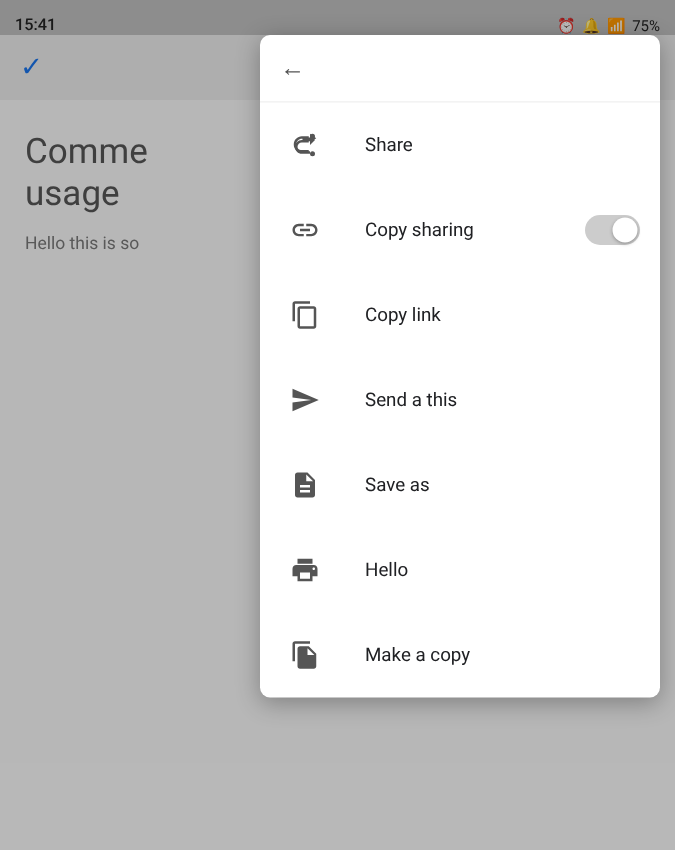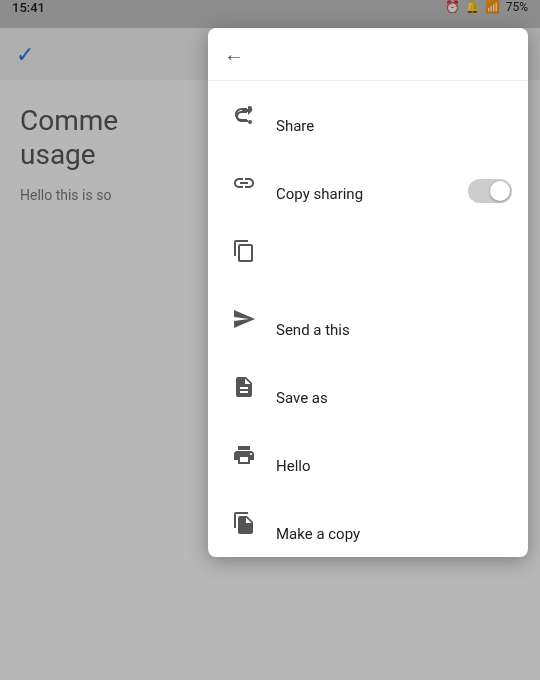--- a/index.html
+++ b/index.html
@@ -13,21 +13,21 @@
       position: relative;
     }
 
     
     .status-bar {
       position: absolute;
       top: 0; left: 0; right: 0;
       height: 28px;
       background: #bdbdbd;
       display: flex;
-      align-items: flex-start;
+      align-items: flex-end;
       justify-content: space-between;
       padding: 0 12px;
       z-index: 10;
     }
     .status-time {
       font-size: 13px;
       font-weight: 500;
       color: #222;
     }
     .status-icons {
@@ -106,24 +106,25 @@
       cursor: pointer;
     }
     .menu-title {
       font-size: 17px;
       font-weight: 500;
       color: #202124;
     }
 
     .menu-item {
       display: flex;
-      align-items: flex-end;
+      align-items: center;
       padding: 14px 16px;
       cursor: pointer;
       position: relative;
+      gap: 16px;
     }
 
     .menu-icon {
       width: 40px;
       height: 40px;
       display: flex;
       align-items: center;
       justify-content: center;
       margin-right: 12px;
       flex-shrink: 0;
@@ -218,20 +219,21 @@
       <div class="toggle-knob"></div>
     </div>
   </div>
 
   <div class="menu-item">
     <div class="menu-icon">
       <svg viewBox="0 0 24 24">
         <path d="M16 1H4c-1.1 0-2 .9-2 2v14h2V3h12V1zm3 4H8c-1.1 0-2 .9-2 2v14c0 1.1.9 2 2 2h11c1.1 0 2-.9 2-2V7c0-1.1-.9-2-2-2zm0 16H8V7h11v14z"></path>
       </svg>
     </div>
+    <span class="menu-label">Copy link</span>
   </div>
 
   <div class="menu-item">
     <div class="menu-icon">
       <svg viewBox="0 0 24 24">
         <path d="M2.01 21L23 12 2.01 3 2 10l15 2-15 2z"></path>
       </svg>
     </div>
     <span class="menu-label">Send a this</span>
   </div>

